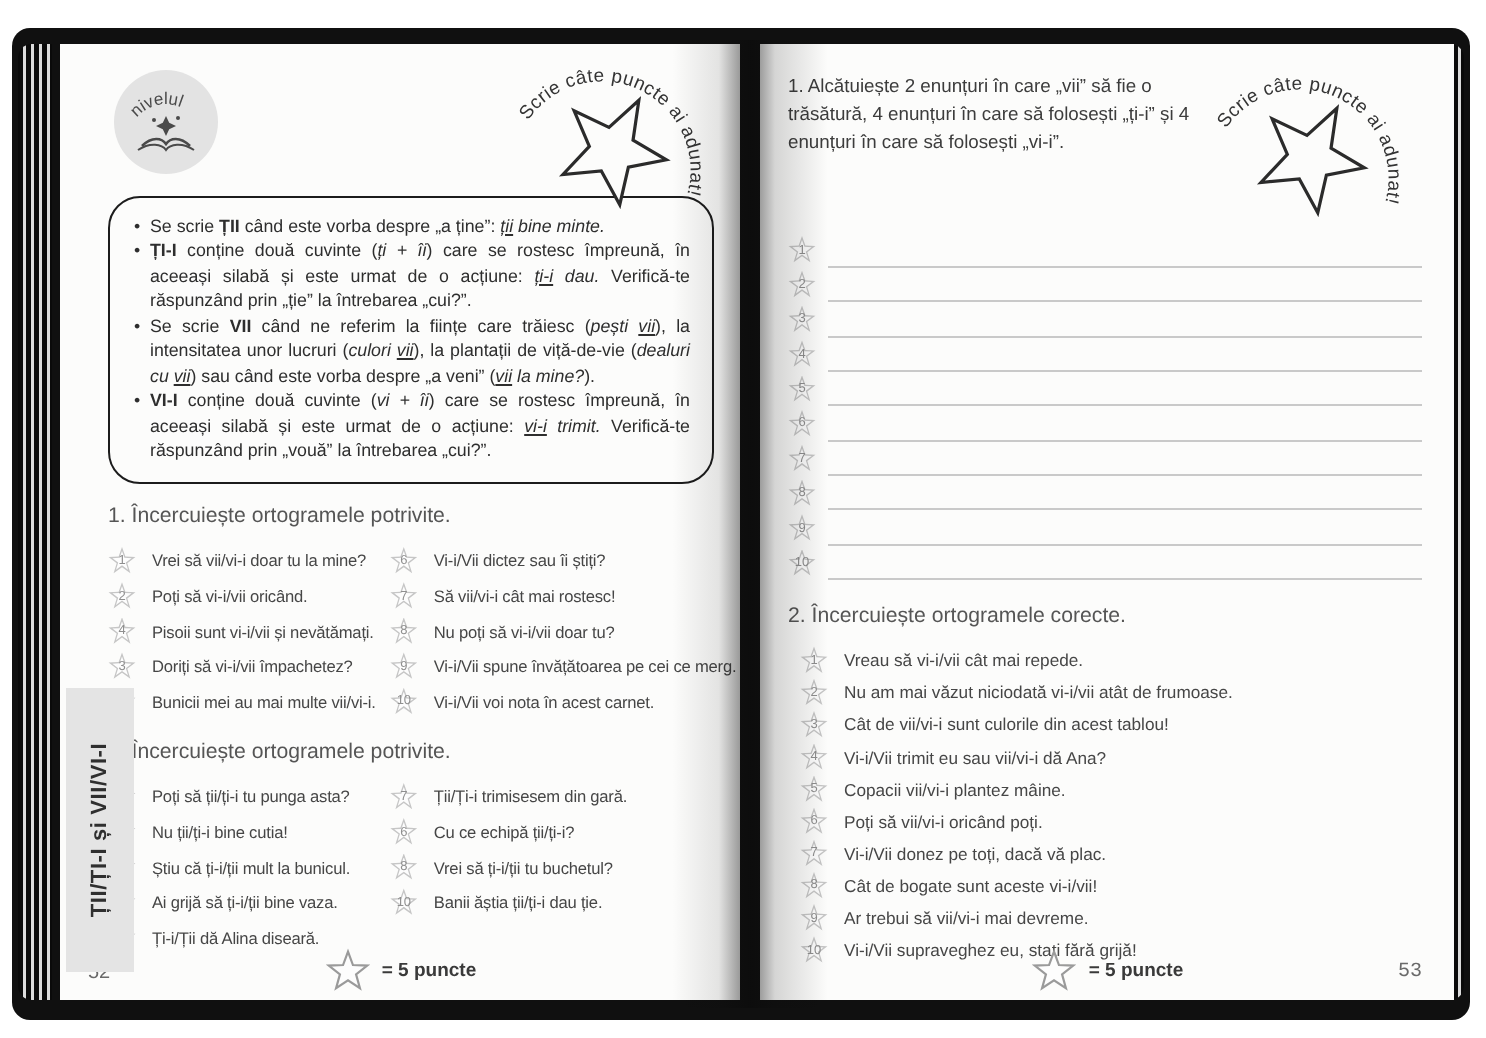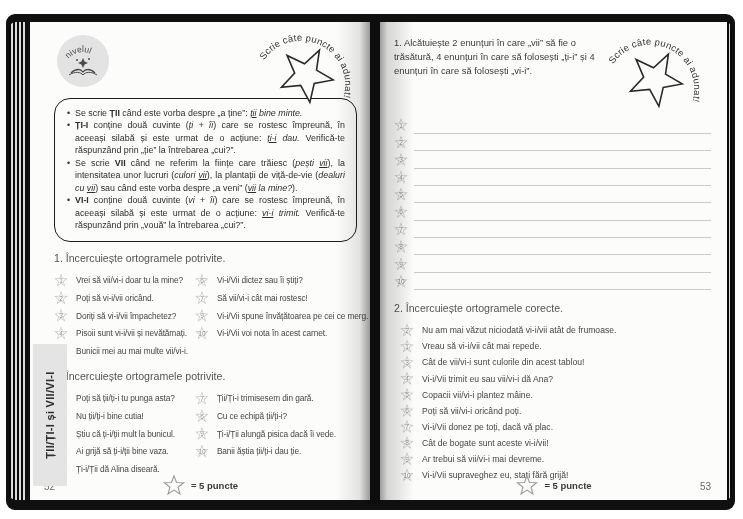--- a/index.html
+++ b/index.html
@@ -48,21 +48,21 @@
   .instruction{font-size:9.4px;color:#3c3c3c;line-height:1.5;width:220px;}
   .write-lines{display:grid;grid-auto-rows:17.4px;margin-top:38px;}
   .write-line{display:flex;align-items:stretch;gap:6px;}
   .write-line .star-num{align-self:center;}
   .write-line .rule{flex:1;border-bottom:1px solid #c9c9c9;}
 
   .points-note{position:absolute;left:0;right:0;bottom:4px;display:flex;align-items:center;
     justify-content:center;gap:5px;font-size:9.5px;font-weight:bold;color:#3a3a3a;z-index:3;}
   .pagenum{position:absolute;bottom:8px;font-size:10px;color:#6a6a6a;z-index:3;}
   .pagenum.pn-left{left:14px;}
-  .pagenum.pn-right{right:16px;}
+  .pagenum.pn-right{right:16px;font-family:Liberation Mono, monospace;}
 
   .tab{position:absolute;left:3px;top:464px;width:142px;height:34px;background:#e4e4e4;
     transform:rotate(-90deg);transform-origin:left top;display:flex;align-items:center;justify-content:center;
     font-weight:bold;font-size:11px;color:#2f2f2f;letter-spacing:.3px;z-index:4;}
 </style>
 </head>
 <body>
 
 <div class="book">
   <div class="edges-left"></div>
@@ -120,38 +120,38 @@
               <span class="s2"></span>
               <span class="n">2</span>
             </span>
             <span class="txt">Poți să vi-i/vii oricând.</span>
           </div>
 
           <div class="item">
             <span class="star-num">
               <span class="s1"></span>
               <span class="s2"></span>
+              <span class="n">4</span>
+            </span>
+            <span class="txt">Pisoii sunt vi-i/vii și nevătămați.</span>
+          </div>
+
+          <div class="item">
+            <span class="star-num">
+              <span class="s1"></span>
+              <span class="s2"></span>
               <span class="n">3</span>
             </span>
             <span class="txt">Doriți să vi-i/vii împachetez?</span>
           </div>
 
           <div class="item">
             <span class="star-num">
               <span class="s1"></span>
               <span class="s2"></span>
-              <span class="n">4</span>
-            </span>
-            <span class="txt">Pisoii sunt vi-i/vii și nevătămați.</span>
-          </div>
-
-          <div class="item">
-            <span class="star-num">
-              <span class="s1"></span>
-              <span class="s2"></span>
               <span class="n">5</span>
             </span>
             <span class="txt">Bunicii mei au mai multe vii/vi-i.</span>
           </div>
 
           <div class="item">
             <span class="star-num">
               <span class="s1"></span>
               <span class="s2"></span>
               <span class="n">6</span>
@@ -161,20 +161,28 @@
 
           <div class="item">
             <span class="star-num">
               <span class="s1"></span>
               <span class="s2"></span>
               <span class="n">7</span>
             </span>
             <span class="txt">Să vii/vi-i cât mai rostesc!</span>
           </div>
 
+          <div class="item">
+            <span class="star-num">
+              <span class="s1"></span>
+              <span class="s2"></span>
+              <span class="n">8</span>
+            </span>
+            <span class="txt">Nu poți să vi-i/vii doar tu?</span>
+          </div>
 
           <div class="item">
             <span class="star-num">
               <span class="s1"></span>
               <span class="s2"></span>
               <span class="n">9</span>
             </span>
             <span class="txt">Vi-i/Vii spune învățătoarea pe cei ce merg.</span>
           </div>
 
@@ -247,29 +255,29 @@
 
           <div class="item">
             <span class="star-num">
               <span class="s1"></span>
               <span class="s2"></span>
               <span class="n">6</span>
             </span>
             <span class="txt">Cu ce echipă ții/ți-i?</span>
           </div>
 
-
-          <div class="item">
-            <span class="star-num">
-              <span class="s1"></span>
-              <span class="s2"></span>
-              <span class="n">9</span>
-            </span>
-            <span class="txt">Ți-i/Ții alungă pisica dacă îi vede.</span>
-          </div>
+          <div class="item">
+            <span class="star-num">
+              <span class="s1"></span>
+              <span class="s2"></span>
+              <span class="n">8</span>
+            </span>
+            <span class="txt">Vrei să ți-i/ții tu buchetul?</span>
+          </div>
+
 
           <div class="item">
             <span class="star-num">
               <span class="s1"></span>
               <span class="s2"></span>
               <span class="n">10</span>
             </span>
             <span class="txt">Banii ăștia ții/ți-i dau ție.</span>
           </div>
         </div>
@@ -390,32 +398,32 @@
           </div>
         </div>
 
       <div class="ex-title left-align">2. Încercuiește ortogramele corecte.</div>
       <div class="items-single">
 
           <div class="item">
             <span class="star-num">
               <span class="s1"></span>
               <span class="s2"></span>
+              <span class="n">1</span>
+            </span>
+            <span class="txt">Vreau să vi-i/vii cât mai repede.</span>
+          </div>
+
+          <div class="item">
+            <span class="star-num">
+              <span class="s1"></span>
+              <span class="s2"></span>
               <span class="n">2</span>
             </span>
             <span class="txt">Nu am mai văzut niciodată vi-i/vii atât de frumoase.</span>
-          </div>
-
-          <div class="item">
-            <span class="star-num">
-              <span class="s1"></span>
-              <span class="s2"></span>
-              <span class="n">1</span>
-            </span>
-            <span class="txt">Vreau să vi-i/vii cât mai repede.</span>
           </div>
 
           <div class="item">
             <span class="star-num">
               <span class="s1"></span>
               <span class="s2"></span>
               <span class="n">3</span>
             </span>
             <span class="txt">Cât de vii/vi-i sunt culorile din acest tablou!</span>
           </div>

